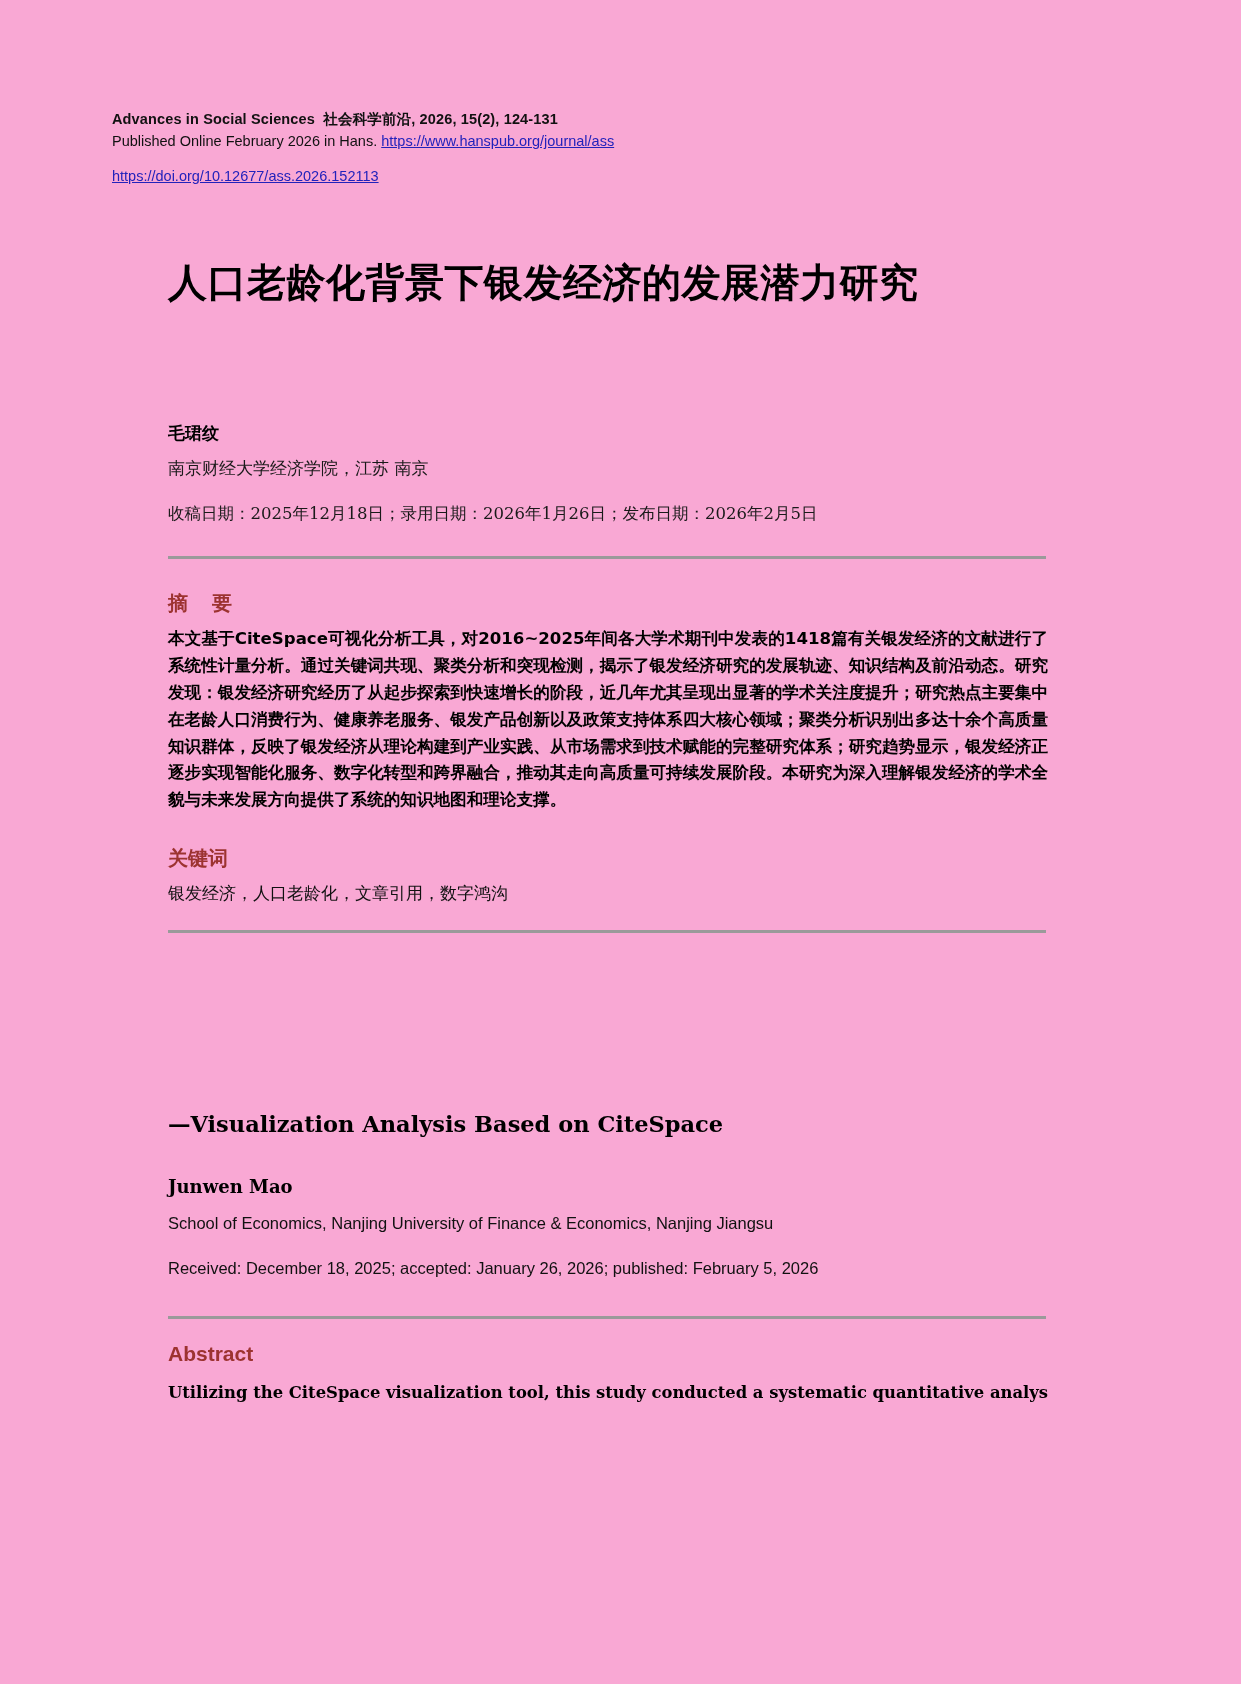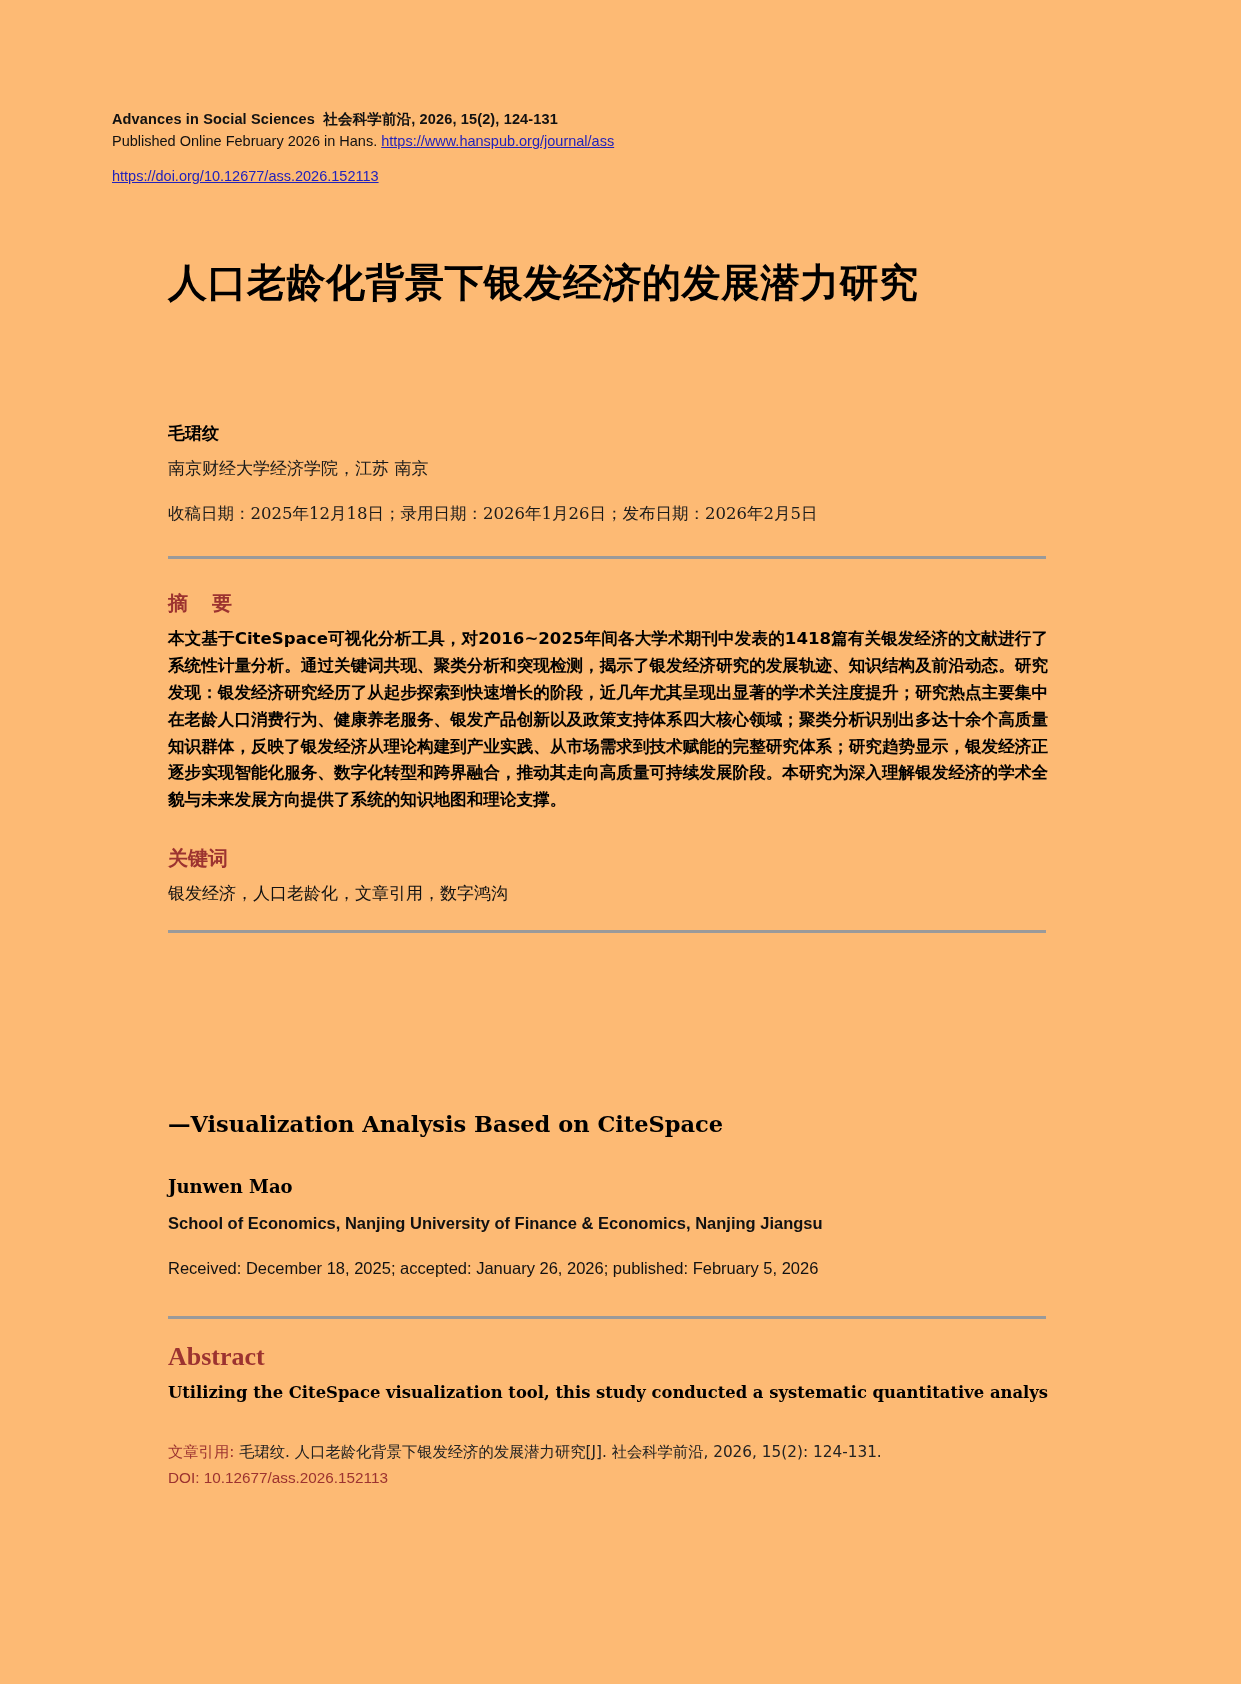--- a/index.html
+++ b/index.html
@@ -11,21 +11,21 @@
     width: 1241px;
     height: 1684px;
     position: relative;
     font-family: "Liberation Sans", sans-serif;
     color: #000000;
     overflow: hidden;
   }
   .page {
     position: absolute;
     inset: 0;
-    background: #fdba74;
+    background: #f9a8d4;
   }
 
   
   .runhead {
     position: absolute;
     left: 112px;
     top: 108px;
     width: 960px;
     font-size: 14.5px;
     line-height: 1.55;
@@ -179,39 +179,38 @@
     font-size: 18px;
     color: #000;
   }
   .en-affil {
     position: absolute;
     left: 168px;
     top: 1214px;
     font-family: "Liberation Sans", sans-serif;
     font-size: 16.5px;
     color: #111;
-    font-weight: bold;
   }
   .en-dates {
     position: absolute;
     left: 168px;
     top: 1259px;
     font-family: "Liberation Sans", sans-serif;
     font-size: 16.5px;
     color: #111;
   }
 
   
   .sec-head-en {
     position: absolute;
     left: 168px;
     top: 1342px;
-    font-family: Liberation Serif, serif;
-    font-weight: bold;
-    font-size: 26px;
+    font-family: Liberation Sans, sans-serif;
+    font-weight: bold;
+    font-size: 21px;
     color: #9c3330;
   }
   .en-abstract {
     position: absolute;
     left: 168px;
     top: 1380px;
     width: 880px;
     font-family: "DejaVu Serif", "Liberation Serif", serif;
     font-weight: bold;
     font-size: 16.4px;
@@ -276,18 +275,14 @@
   <div class="en-subtitle">—Visualization Analysis Based on CiteSpace</div>
   <div class="en-author">Junwen Mao</div>
   <div class="en-affil">School of Economics, Nanjing University of Finance &amp; Economics, Nanjing Jiangsu</div>
   <div class="en-dates">Received: December 18, 2025; accepted: January 26, 2026; published: February 5, 2026</div>
 
   <div class="rule r3"></div>
 
   <div class="sec-head-en">Abstract</div>
   <div class="en-abstract">Utilizing the CiteSpace visualization tool, this study conducted a systematic quantitative analysis of</div>
 
-  <div class="footer">
-    <div class="cite-line"><span class="cite-label">文章引用: </span><span>毛珺纹. 人口老龄化背景下银发经济的发展潜力研究[J]. 社会科学前沿, 2026, 15(2): 124-131.</span></div>
-    <div class="doi-line">DOI: 10.12677/ass.2026.152113</div>
-  </div>
 
 </div>
 
 </body></html>

